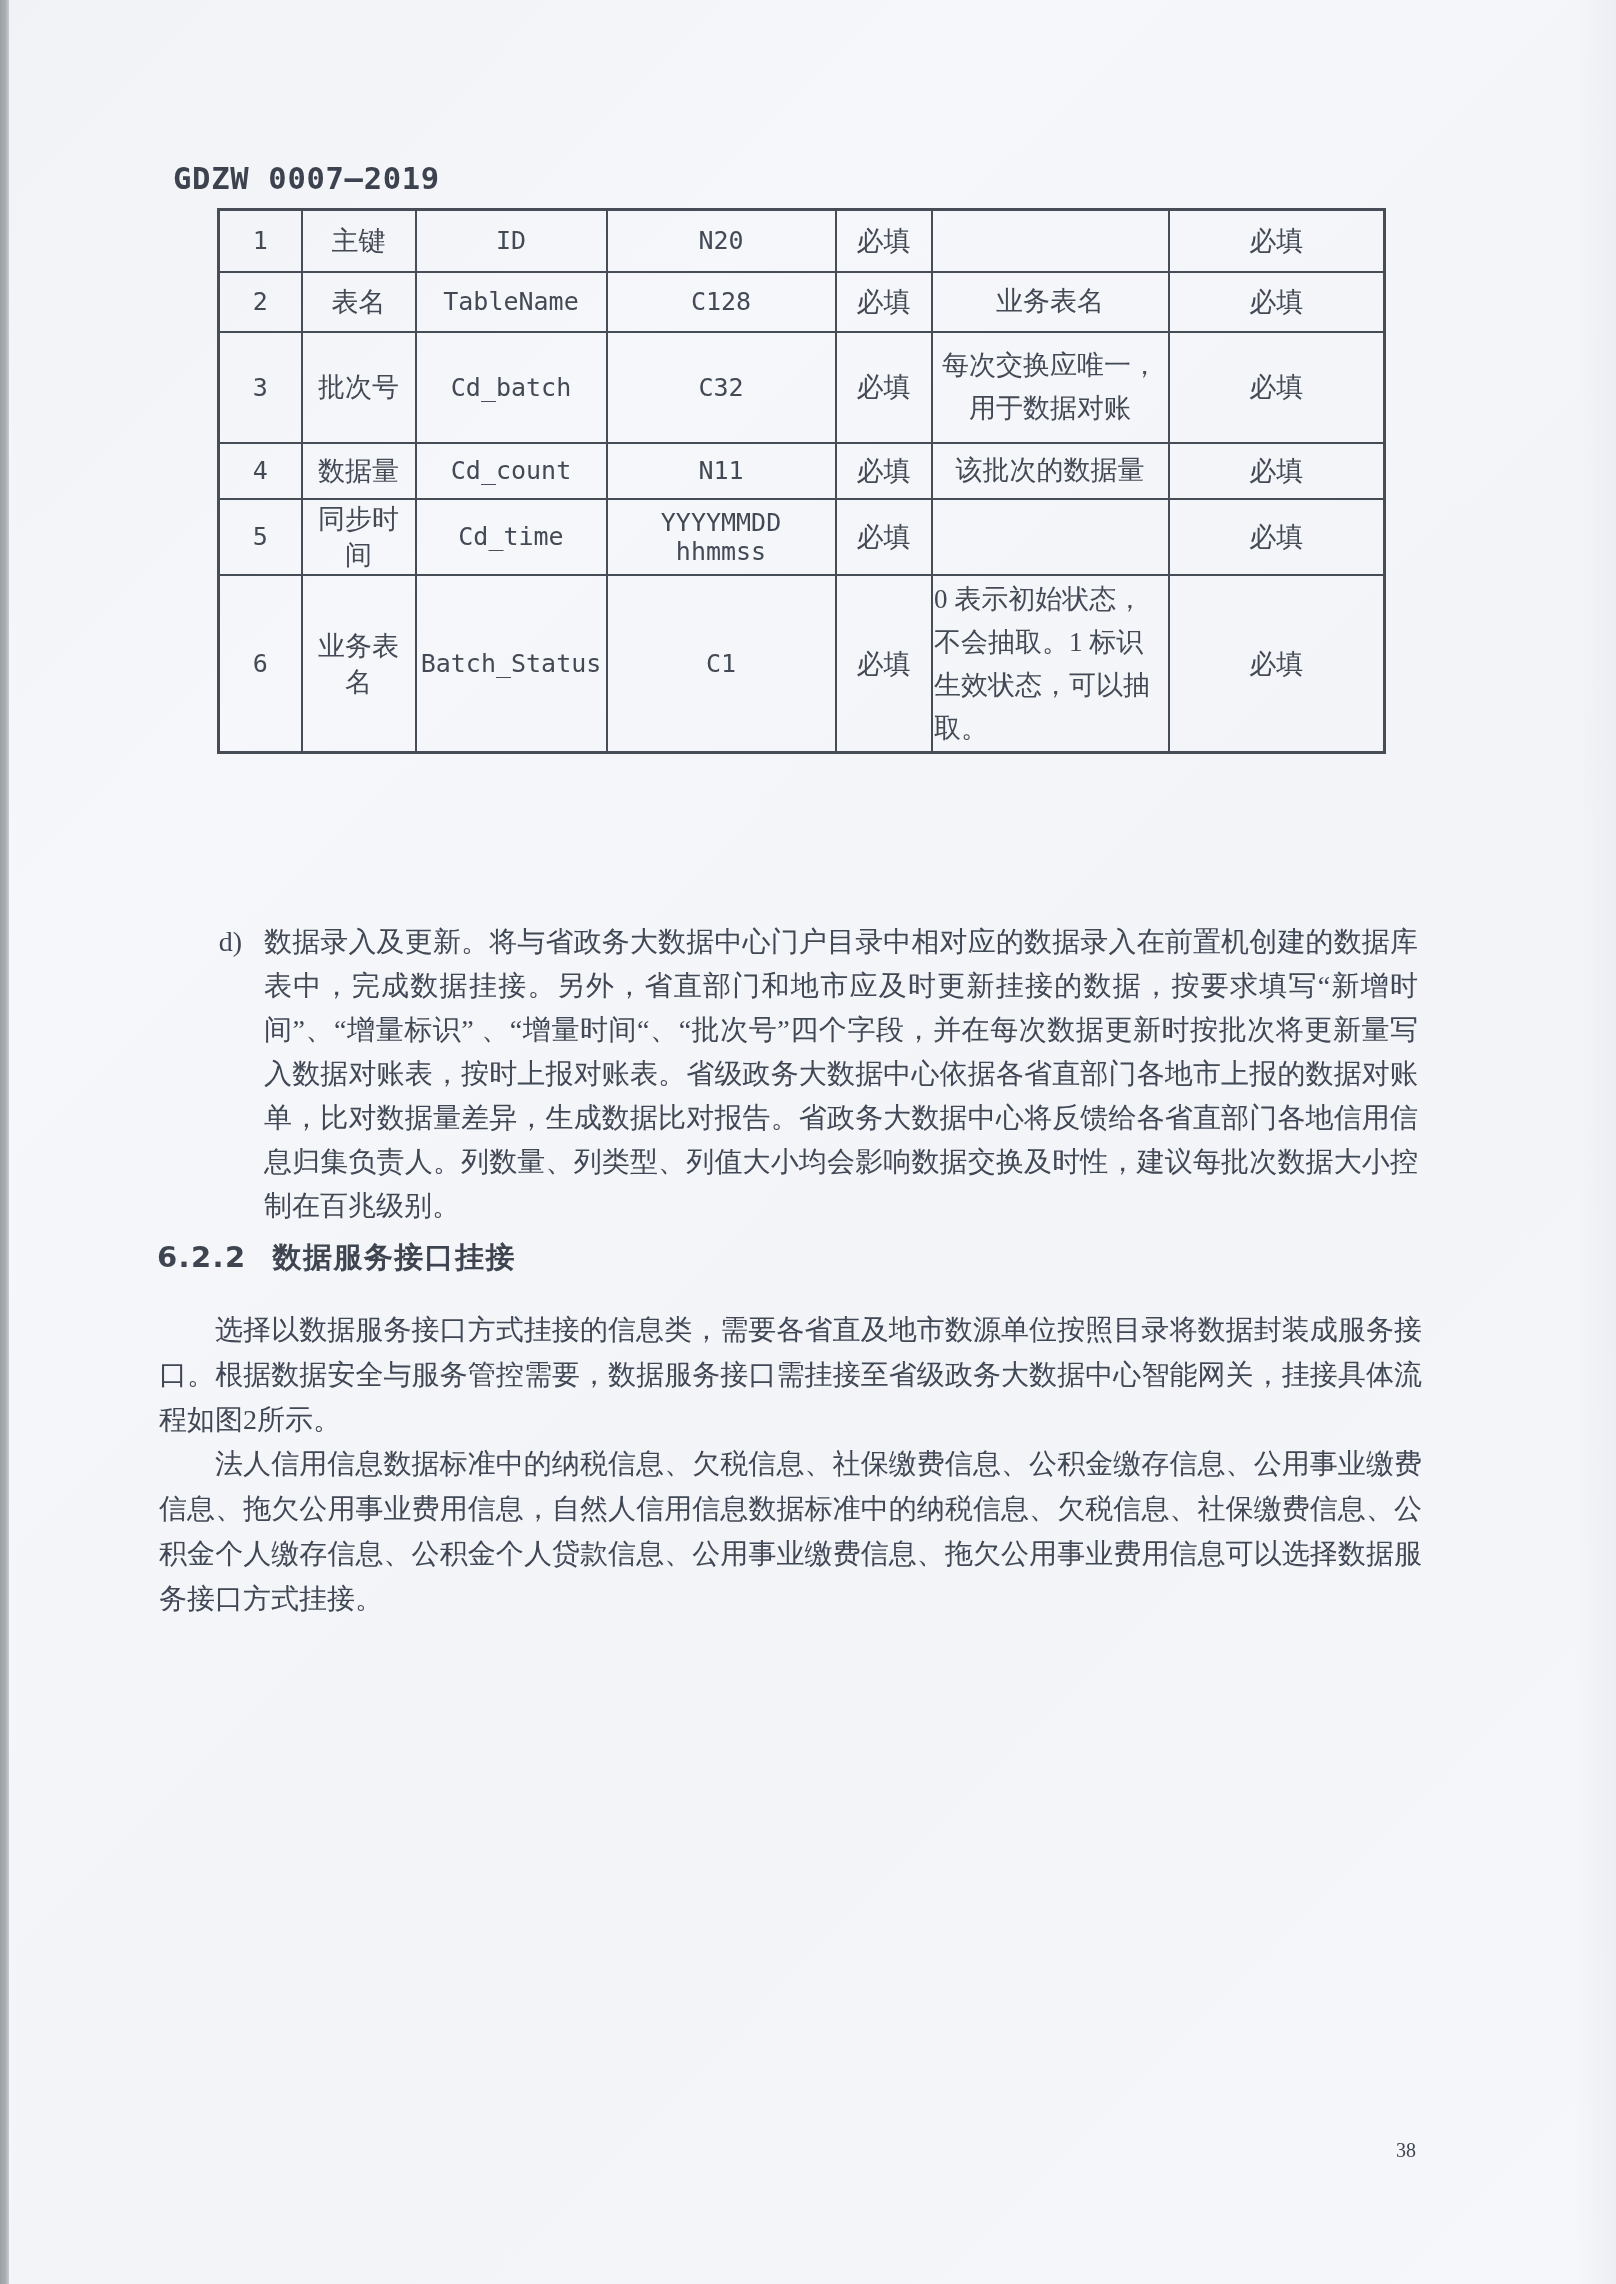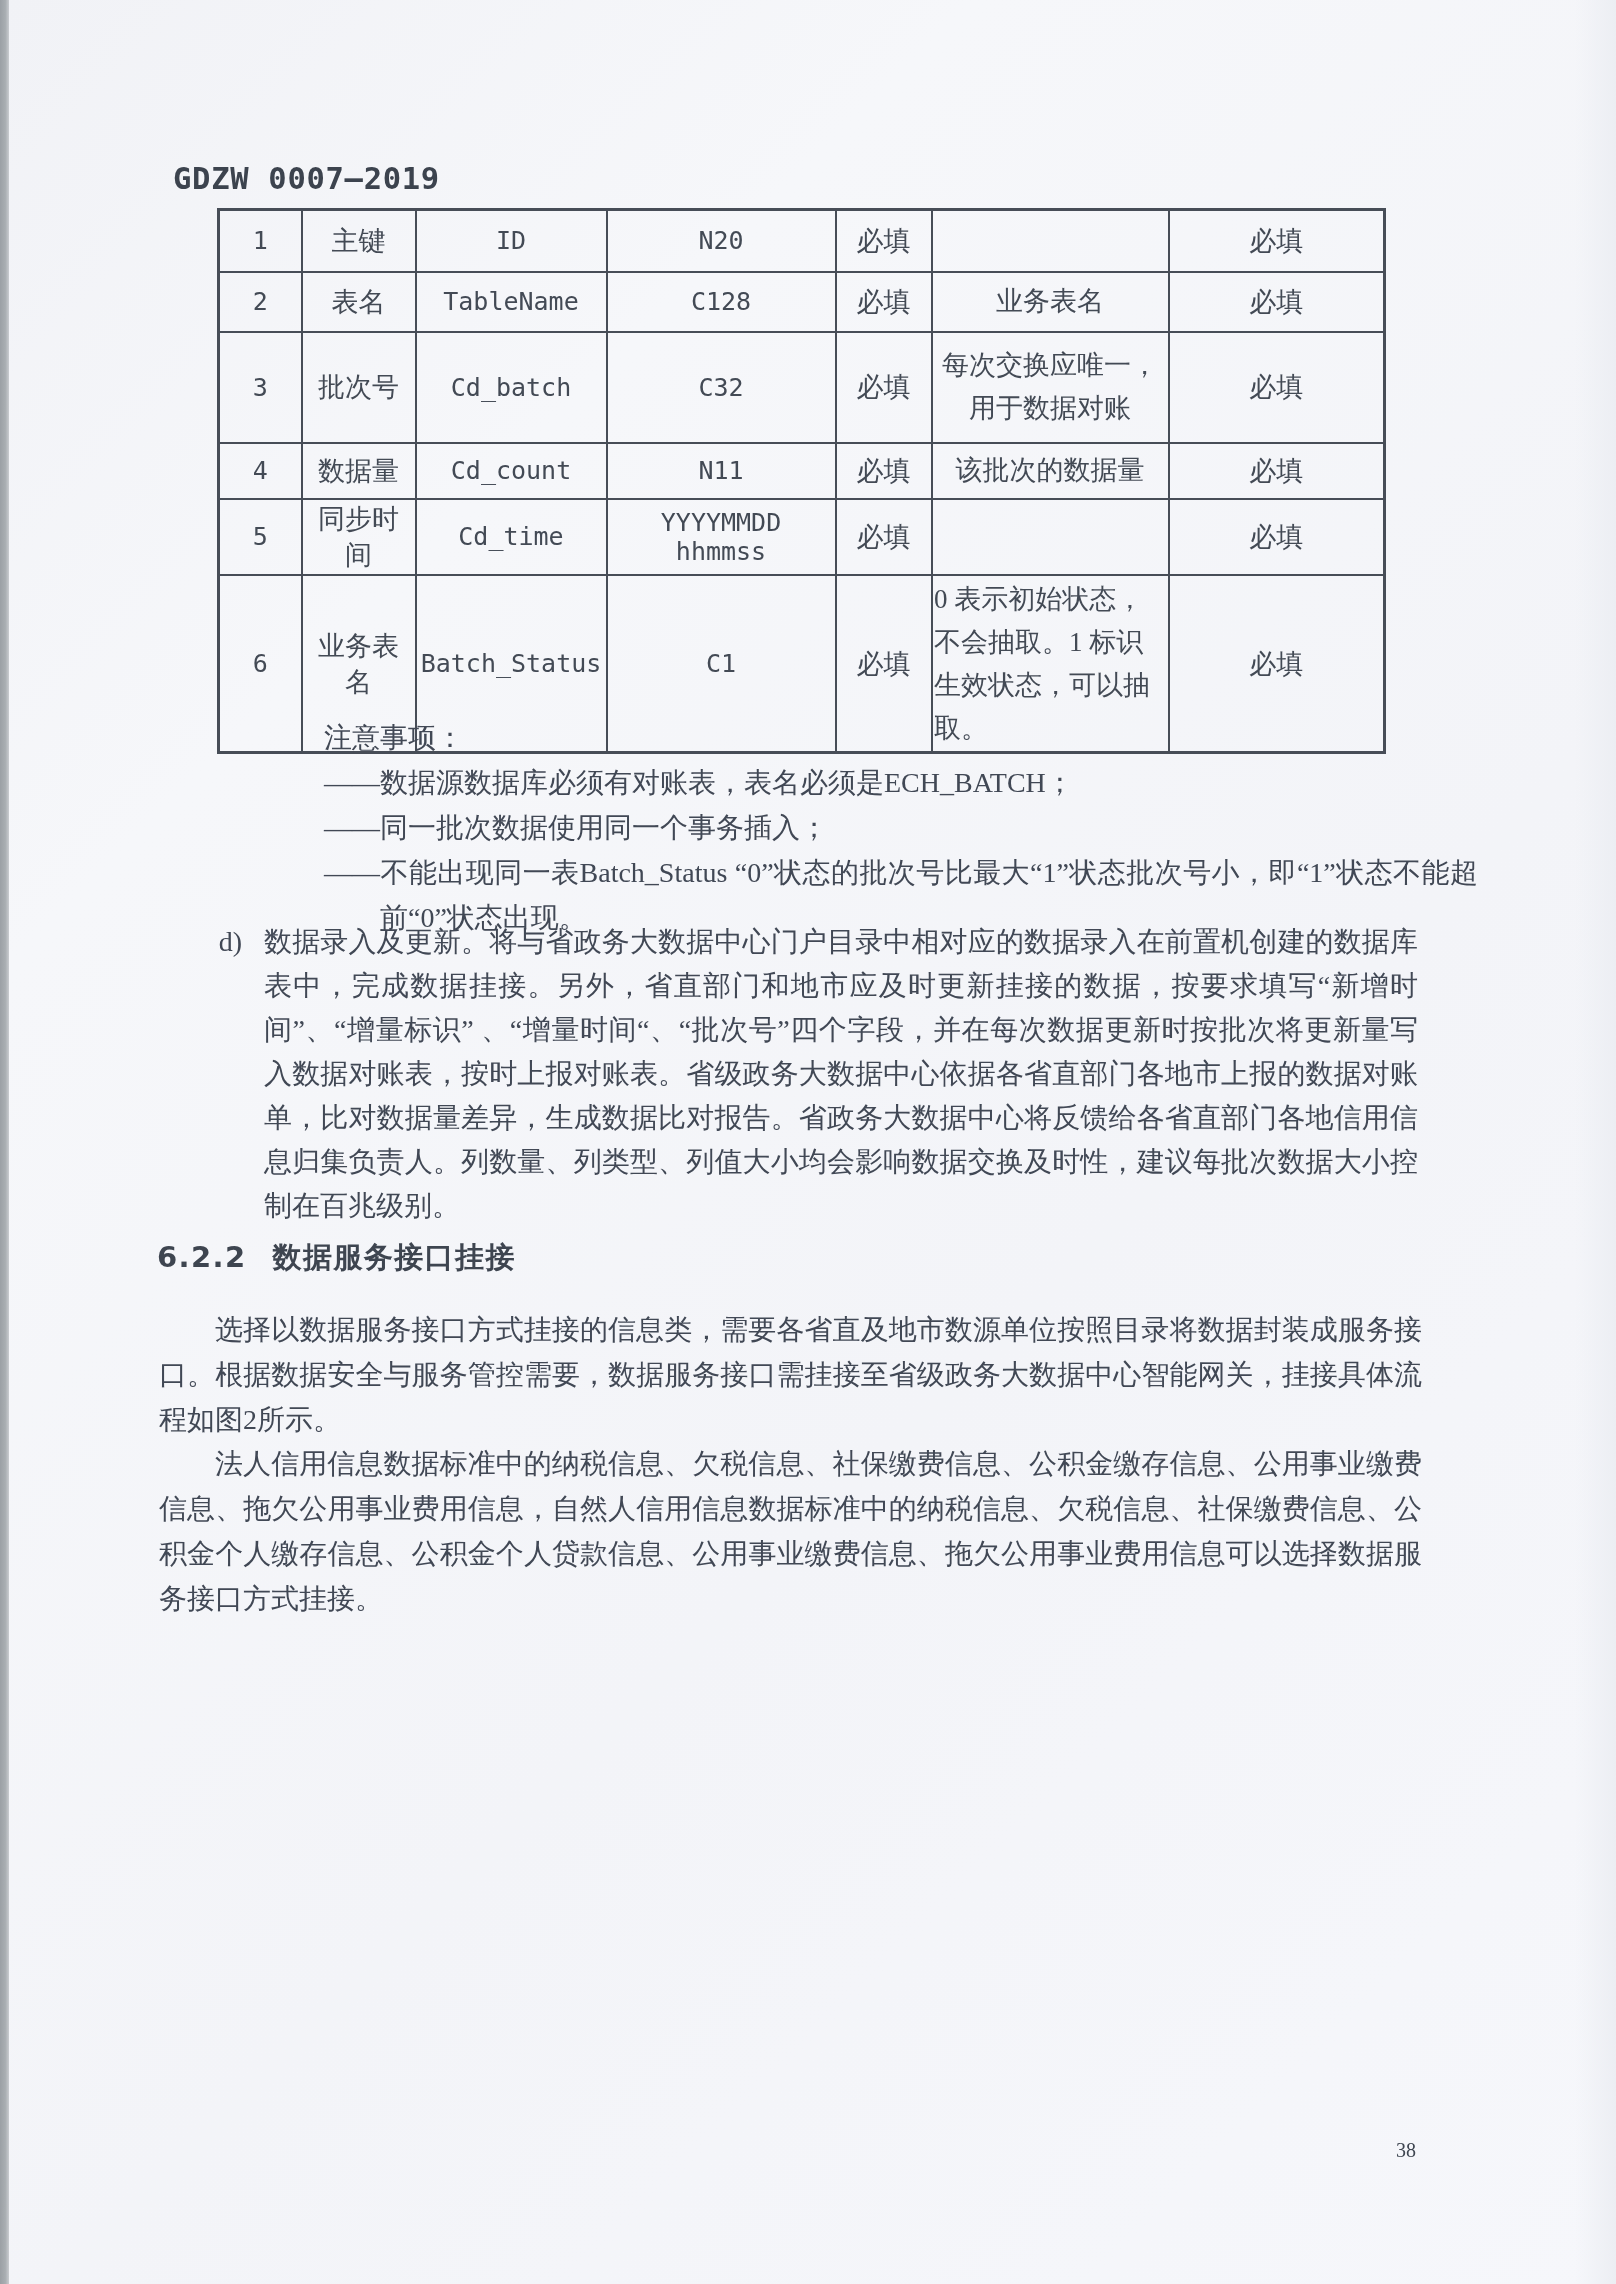--- a/index.html
+++ b/index.html
@@ -157,26 +157,20 @@
           <td class="c1">业务表名</td>
           <td class="c2">Batch_Status</td>
           <td class="c3">C1</td>
           <td class="c4">必填</td>
           <td class="c5">0 表示初始状态，不会抽取。1 标识生效状态，可以抽取。</td>
           <td class="c6">必填</td>
         </tr>
       </tbody>
   </table>
 
-  <div class="notes">
-    <div class="notes-title">注意事项：</div>
-    <div class="note-item">——数据源数据库必须有对账表，表名必须是ECH_BATCH；</div>
-    <div class="note-item">——同一批次数据使用同一个事务插入；</div>
-    <div class="note-item">——不能出现同一表Batch_Status “0”状态的批次号比最大“1”状态批次号小，即“1”状态不能超前“0”状态出现。</div>
-  </div>
 
   <div class="item-d">
     <span class="marker">d)</span>
     <div class="item-text">数据录入及更新。将与省政务大数据中心门户目录中相对应的数据录入在前置机创建的数据库表中，完成数据挂接。另外，省直部门和地市应及时更新挂接的数据，按要求填写“新增时间”、“增量标识” 、“增量时间“、“批次号”四个字段，并在每次数据更新时按批次将更新量写入数据对账表，按时上报对账表。省级政务大数据中心依据各省直部门各地市上报的数据对账单，比对数据量差异，生成数据比对报告。省政务大数据中心将反馈给各省直部门各地信用信息归集负责人。列数量、列类型、列值大小均会影响数据交换及时性，建议每批次数据大小控制在百兆级别。</div>
   </div>
 
   <div class="section-heading">
     <span class="sec-num">6.2.2</span><span class="sec-title">数据服务接口挂接</span>
   </div>
 

